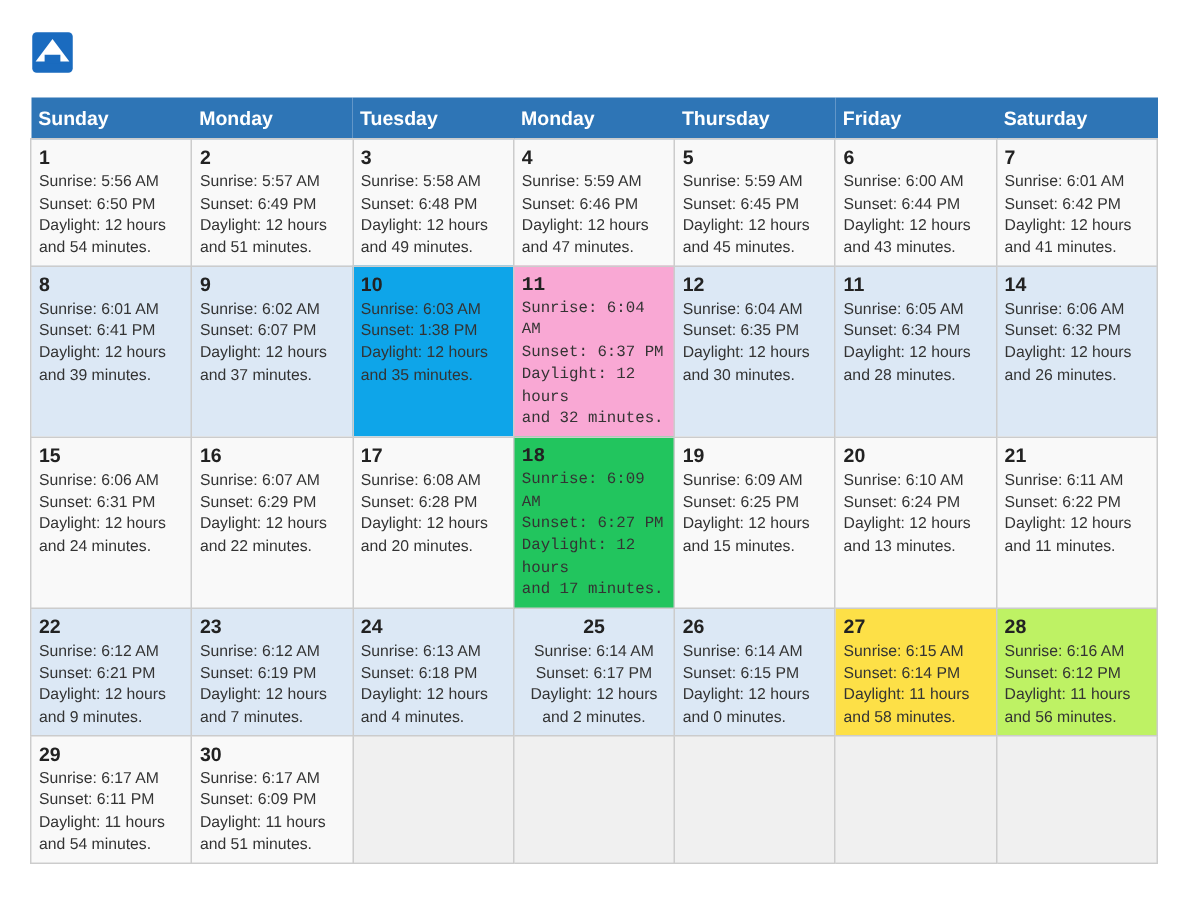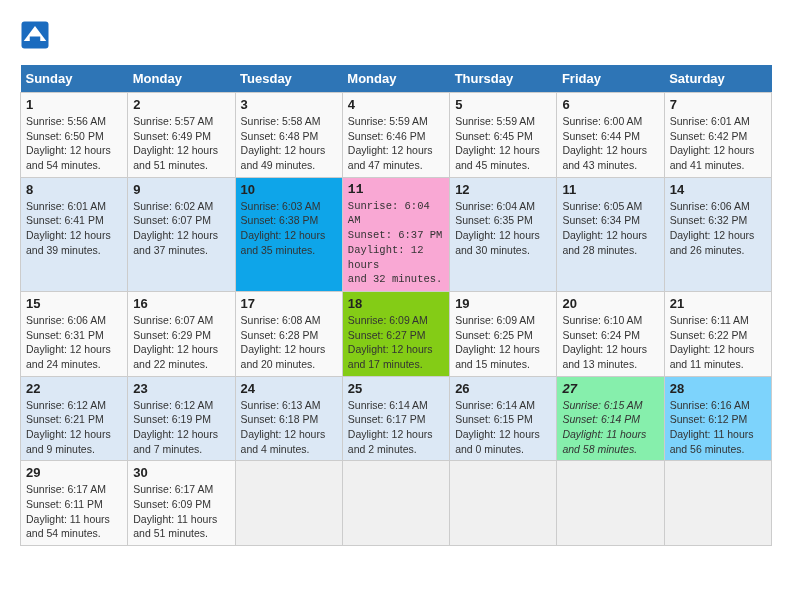--- a/index.html
+++ b/index.html
@@ -177,21 +177,21 @@
         <td style="background-color: rgb(220, 232, 245);">
           <span class="day-num">9</span>
           <div class="day-detail" style="white-space: pre-line;">Sunrise: 6:02 AM
 Sunset: 6:07 PM
 Daylight: 12 hours
 and 37 minutes.</div>
         </td>
         <td style="background-color: #0ea5e9;">
           <span class="day-num">10</span>
           <div class="day-detail" style="white-space: pre-line;">Sunrise: 6:03 AM
-Sunset: 6:38 PM
+Sunset: 1:38 PM
 Daylight: 12 hours
 and 35 minutes.</div>
         </td>
         <td style="background-color: #f9a8d4; font-family: Liberation Mono, monospace;">
           <span class="day-num">11</span>
           <div class="day-detail" style="white-space: pre-line;">Sunrise: 6:04 AM
 Sunset: 6:37 PM
 Daylight: 12 hours
 and 32 minutes.</div>
         </td>
@@ -232,21 +232,21 @@
 Daylight: 12 hours
 and 22 minutes.</div>
         </td>
         <td style="background-color: rgb(249, 249, 249);">
           <span class="day-num">17</span>
           <div class="day-detail" style="white-space: pre-line;">Sunrise: 6:08 AM
 Sunset: 6:28 PM
 Daylight: 12 hours
 and 20 minutes.</div>
         </td>
-        <td style="background-color: #84cc16;">
+        <td style="background-color: #22c55e; font-family: Liberation Mono, monospace;">
           <span class="day-num">18</span>
           <div class="day-detail" style="white-space: pre-line;">Sunrise: 6:09 AM
 Sunset: 6:27 PM
 Daylight: 12 hours
 and 17 minutes.</div>
         </td>
         <td style="background-color: rgb(249, 249, 249);">
           <span class="day-num">19</span>
           <div class="day-detail" style="white-space: pre-line;">Sunrise: 6:09 AM
 Sunset: 6:25 PM
@@ -283,42 +283,42 @@
 Daylight: 12 hours
 and 7 minutes.</div>
         </td>
         <td style="background-color: rgb(220, 232, 245);">
           <span class="day-num">24</span>
           <div class="day-detail" style="white-space: pre-line;">Sunrise: 6:13 AM
 Sunset: 6:18 PM
 Daylight: 12 hours
 and 4 minutes.</div>
         </td>
-        <td style="background-color: rgb(220, 232, 245);">
+        <td style="background-color: rgb(220, 232, 245); text-align: center;">
           <span class="day-num">25</span>
           <div class="day-detail" style="white-space: pre-line;">Sunrise: 6:14 AM
 Sunset: 6:17 PM
 Daylight: 12 hours
 and 2 minutes.</div>
         </td>
         <td style="background-color: rgb(220, 232, 245);">
           <span class="day-num">26</span>
           <div class="day-detail" style="white-space: pre-line;">Sunrise: 6:14 AM
 Sunset: 6:15 PM
 Daylight: 12 hours
 and 0 minutes.</div>
         </td>
-        <td style="background-color: #86efac; font-style: italic;">
+        <td style="background-color: #fde047;">
           <span class="day-num">27</span>
           <div class="day-detail" style="white-space: pre-line;">Sunrise: 6:15 AM
 Sunset: 6:14 PM
 Daylight: 11 hours
 and 58 minutes.</div>
         </td>
-        <td style="background-color: #7dd3fc;">
+        <td style="background-color: #bef264;">
           <span class="day-num">28</span>
           <div class="day-detail" style="white-space: pre-line;">Sunrise: 6:16 AM
 Sunset: 6:12 PM
 Daylight: 11 hours
 and 56 minutes.</div>
         </td>
       </tr>
       <tr>
         <td style="background-color: rgb(249, 249, 249);">
           <span class="day-num">29</span>

